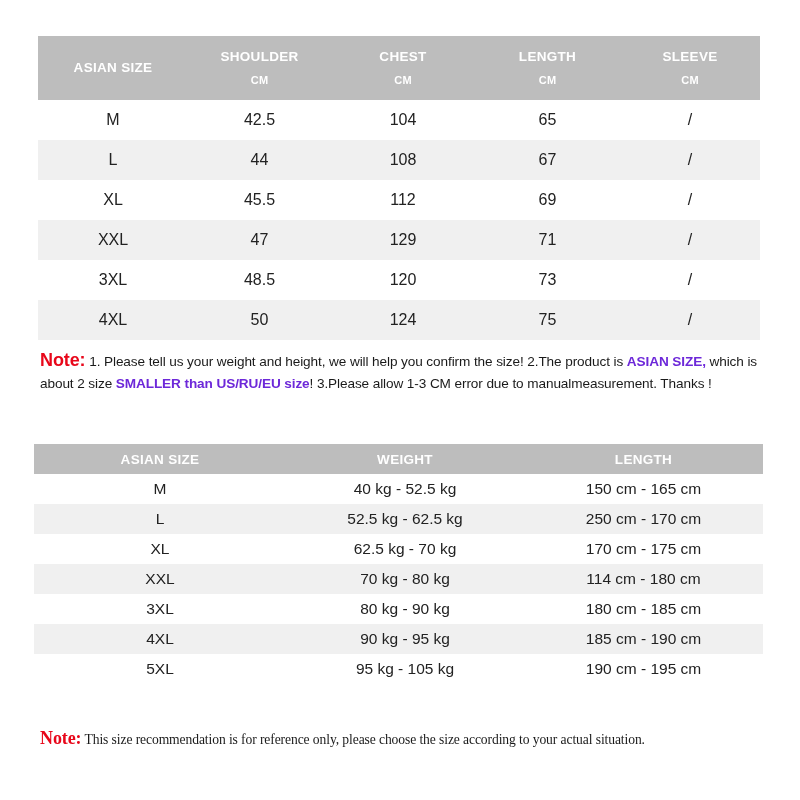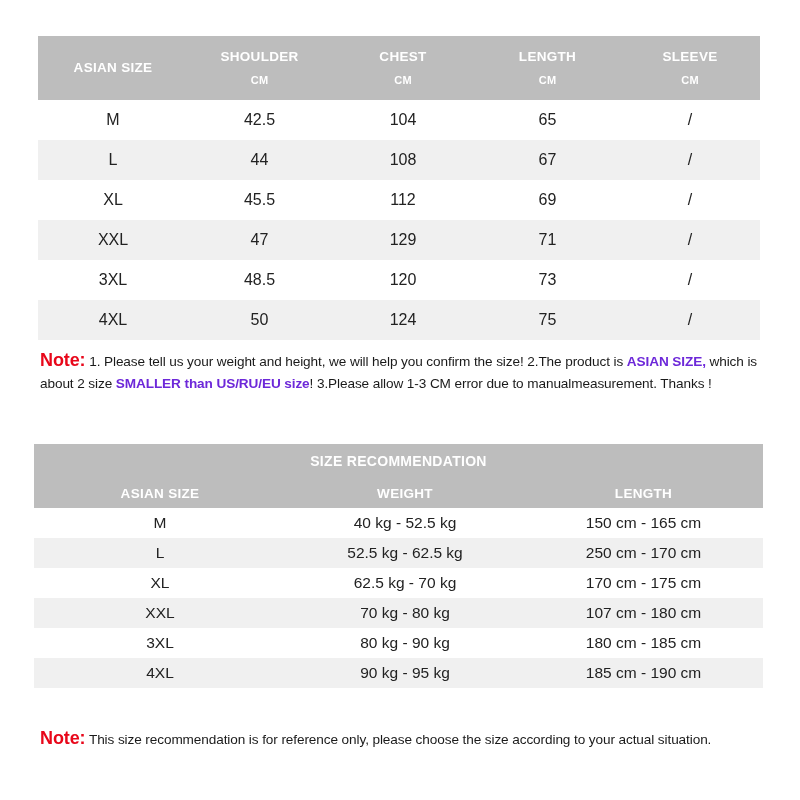--- a/index.html
+++ b/index.html
@@ -94,20 +94,21 @@
 
   #note-measurement {
     left: 40px;
     top: 350px;
     width: 726px;
   }
   #note-recommendation {
     left: 40px;
     top: 728px;
     width: 700px;
+    font-family: Liberation Serif, serif;
   }
 
   
   #recommendation-table {
     left: 34px;
     top: 444px;
     width: 729px;
   }
 
   #recommendation-table thead th {
@@ -242,23 +243,20 @@
 </div>
 
 <table class="size-table" id="recommendation-table">
   <colgroup>
     <col class="r-size">
       <col class="r-weight">
       <col class="r-height">
   </colgroup>
   <thead>
     <tr>
-      <th class="title-cell" colspan="3">SIZE RECOMMENDATION</th>
-    </tr>
-    <tr>
       <th class="sub-cell">ASIAN SIZE</th>
       <th class="sub-cell">WEIGHT</th>
       <th class="sub-cell">LENGTH</th>
     </tr>
   </thead>
   <tbody id="recommendation-body">
       <tr>
         <td>M</td>
         <td>40 kg - 52.5 kg</td>
         <td>150 cm - 165 cm</td>
@@ -269,30 +267,35 @@
         <td>250 cm - 170 cm</td>
       </tr>
       <tr>
         <td>XL</td>
         <td>62.5 kg - 70 kg</td>
         <td>170 cm - 175 cm</td>
       </tr>
       <tr class="alt">
         <td>XXL</td>
         <td>70 kg - 80 kg</td>
-        <td>107 cm - 180 cm</td>
+        <td>114 cm - 180 cm</td>
       </tr>
       <tr>
         <td>3XL</td>
         <td>80 kg - 90 kg</td>
         <td>180 cm - 185 cm</td>
       </tr>
       <tr class="alt">
         <td>4XL</td>
         <td>90 kg - 95 kg</td>
         <td>185 cm - 190 cm</td>
       </tr>
+      <tr>
+        <td>5XL</td>
+        <td>95 kg - 105 kg</td>
+        <td>190 cm - 195 cm</td>
+      </tr>
     </tbody>
 </table>
 
 <div class="note" id="note-recommendation">
   <span class="note-label">Note:</span><span> This size recommendation is for reference only, please choose the size according to your actual situation.</span>
 </div>
 
 </body></html>

